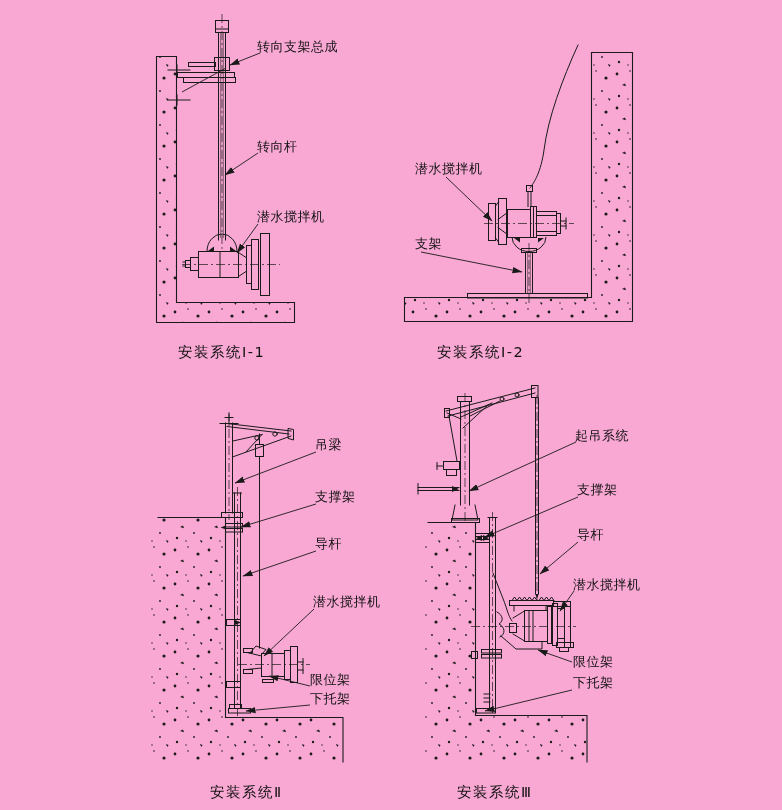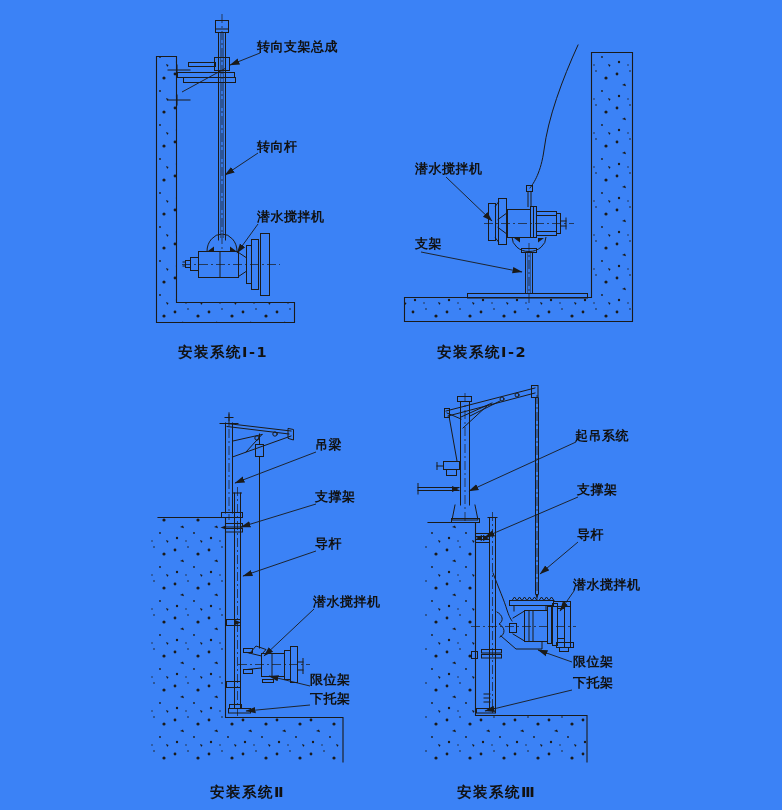--- a/index.html
+++ b/index.html
@@ -1,17 +1,17 @@
 <!DOCTYPE html>
 <html><head>
 <meta charset="utf-8">
 <style>
   html,body{margin:0;padding:0;background:#ffffff;}
-  .stage{position:relative;width:782px;height:810px;background:#3b82f6;overflow:hidden;
-         font-family:"DejaVu Sans",sans-serif;font-weight:bold;}
+  .stage{position:relative;width:782px;height:810px;background:#f9a8d4;overflow:hidden;
+         font-family:"DejaVu Sans",sans-serif;}
   svg{display:block;}
   .s{fill:none;stroke:#1a1a1a;stroke-width:1;stroke-linecap:square;}
   .thin{fill:none;stroke:#1a1a1a;stroke-width:0.55;}
   .cl{fill:none;stroke:#1a1a1a;stroke-width:0.7;stroke-dasharray:9 3 2 3;}
   .f{fill:#1a1a1a;stroke:none;}
   .ld{fill:none;stroke:#1a1a1a;stroke-width:0.9;}
   text.lbl{font-family:"DejaVu Sans",sans-serif;font-size:13px;fill:#111;letter-spacing:0.5px;}
   text.cap{font-family:"DejaVu Sans",sans-serif;font-size:14.5px;fill:#111;letter-spacing:1.5px;}
 </style>
 </head>

